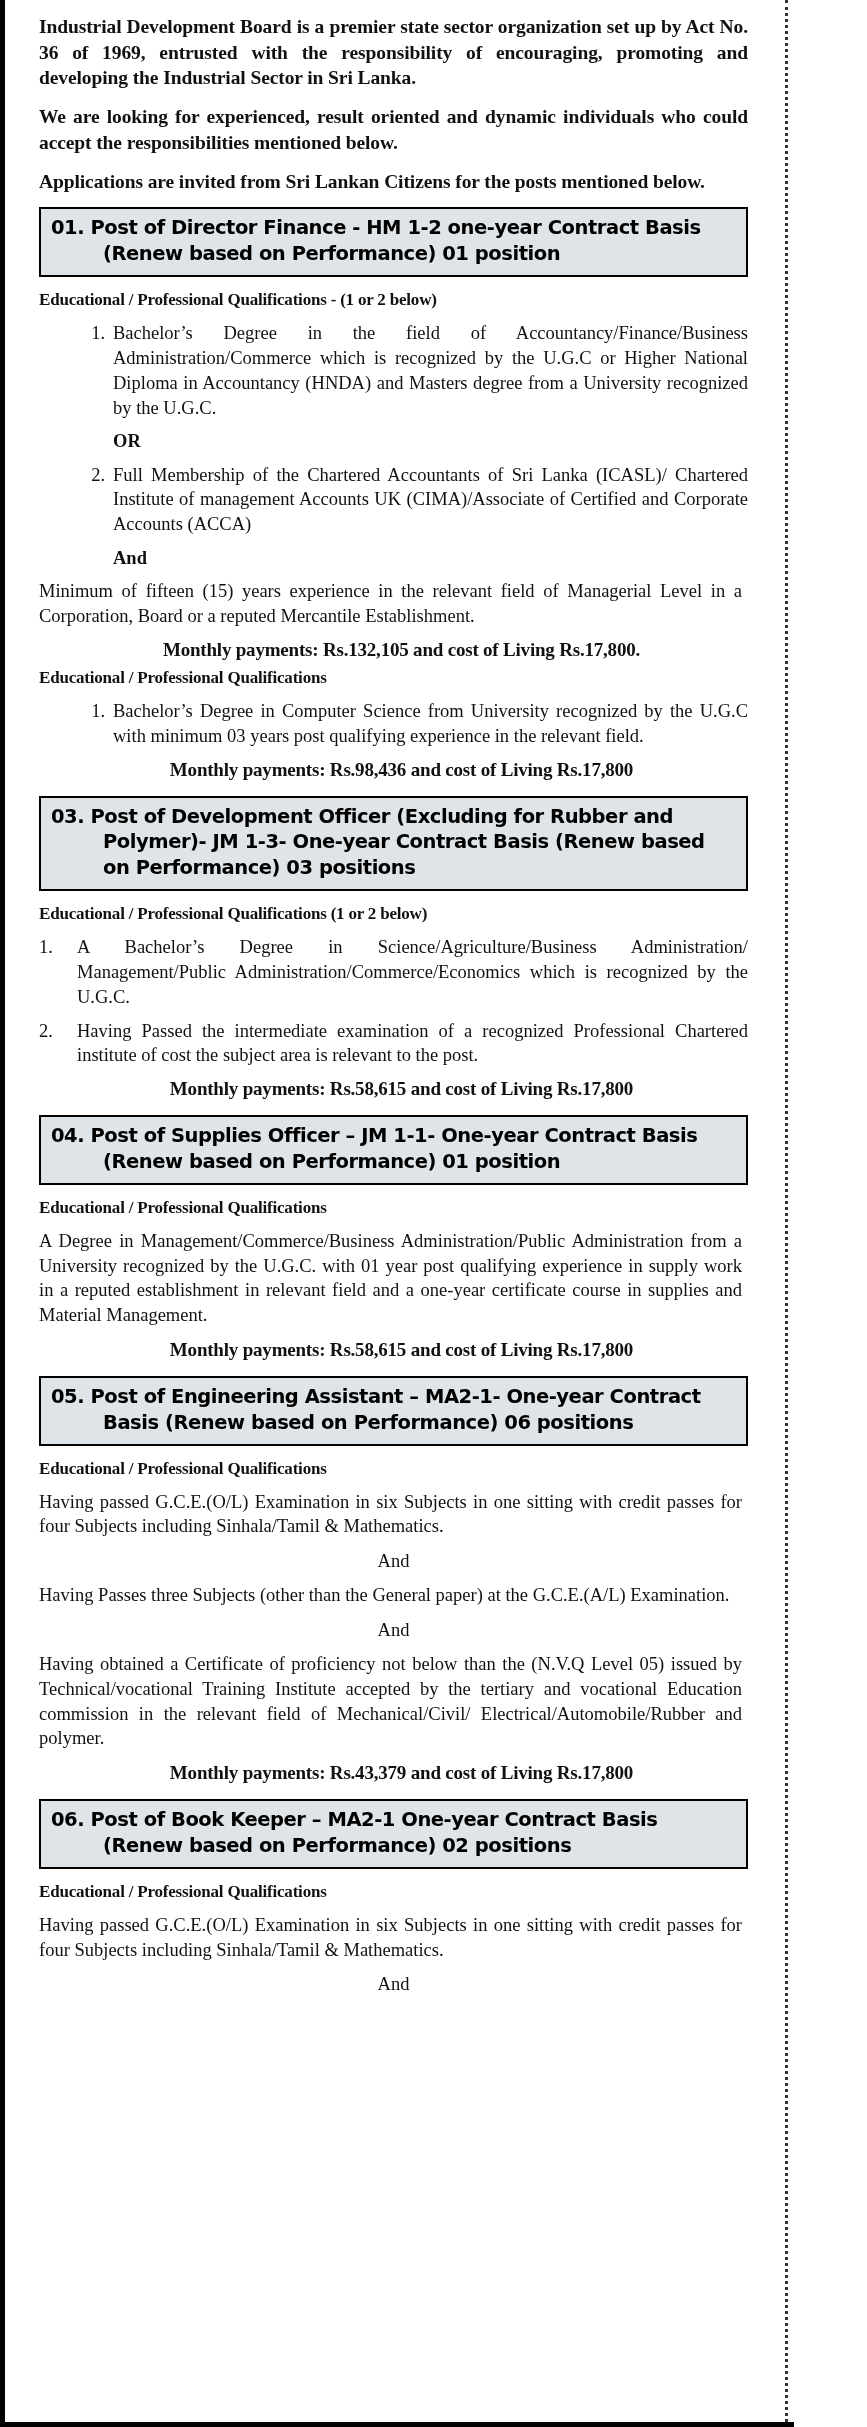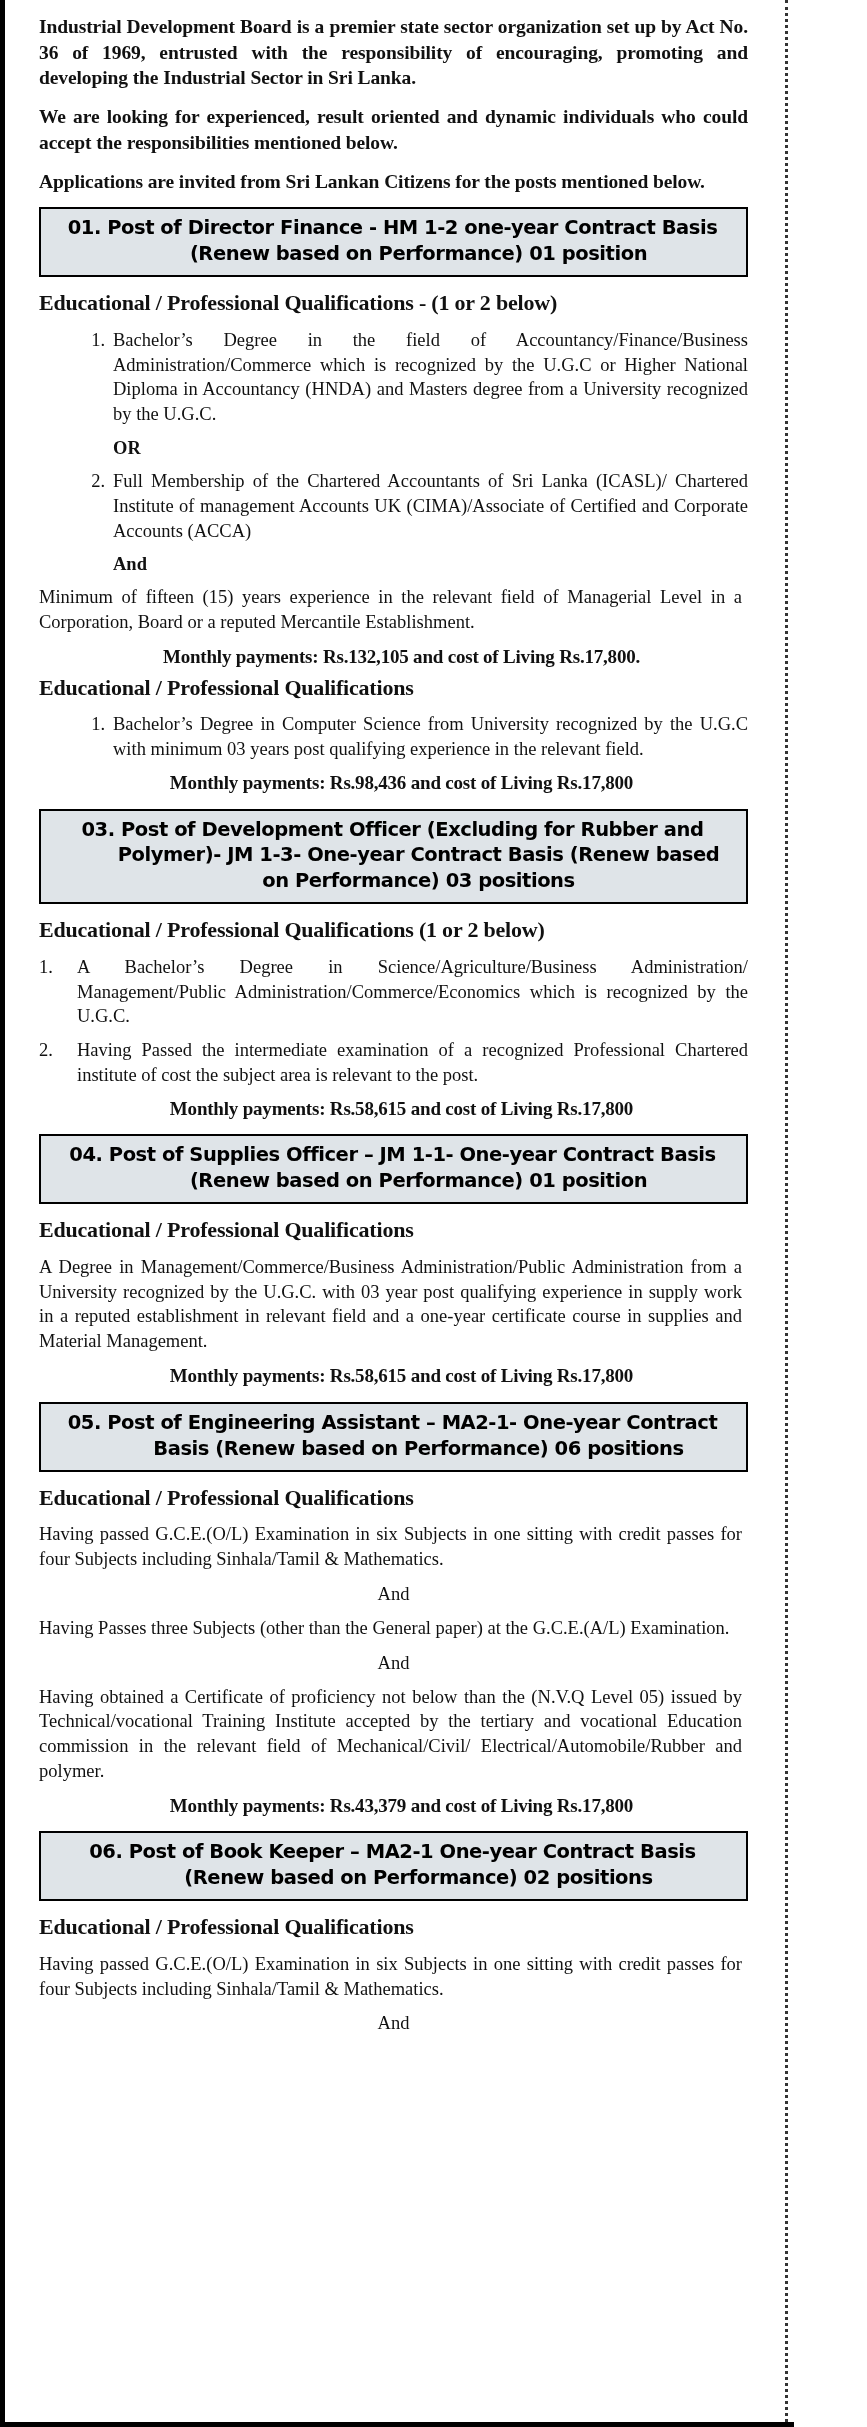--- a/index.html
+++ b/index.html
@@ -46,39 +46,38 @@
     text-justify: inter-word;
     letter-spacing: -0.1px;
   }
 
   
   .post-box {
     border: 2px solid #000;
     background: #dfe4e8;
     padding: 6px 12px 8px 10px;
     margin: 13px 0 12px 0;
-    text-align: center;
   }
   .post-box-title {
     font-family: "DejaVu Sans", "Liberation Sans", sans-serif;
     font-weight: bold;
     font-size: 19.5px;
     line-height: 1.33;
     color: #000;
     letter-spacing: -0.45px;
     padding-left: 52px;
     text-indent: -52px;
     white-space: pre-wrap;
   }
 
   
   .qual-heading {
     font-family: "Liberation Serif", "DejaVu Serif", serif;
     font-weight: bold;
-    font-size: 22px;
+    font-size: 17px;
     line-height: 1.3;
     margin: 0 0 10px 0;
     letter-spacing: -0.2px;
   }
 
   
   ol.qlist {
     margin: 0 0 6px 0;
     padding: 0;
     list-style: none;
@@ -196,21 +195,21 @@
         <span class="num">2.</span>
         <span>Having Passed the intermediate examination of a recognized Professional Chartered institute of cost the subject area is relevant to the post.</span>
       </li>
     </ol>
     <p class="pay">Monthly payments: Rs.58,615 and cost of Living Rs.17,800</p>
 
     <div class="post-box">
       <div class="post-box-title">04. Post of Supplies Officer – JM 1-1- One-year Contract Basis (Renew based on Performance) 01 position</div>
     </div>
     <p class="qual-heading">Educational / Professional Qualifications</p>
-    <p class="para">A Degree in Management/Commerce/Business Administration/Public Administration from a University recognized by the U.G.C. with 03 year post qualifying experience in supply work in a reputed establishment in relevant field and a one-year certificate course in supplies and Material Management.</p>
+    <p class="para">A Degree in Management/Commerce/Business Administration/Public Administration from a University recognized by the U.G.C. with 01 year post qualifying experience in supply work in a reputed establishment in relevant field and a one-year certificate course in supplies and Material Management.</p>
     <p class="pay">Monthly payments: Rs.58,615 and cost of Living Rs.17,800</p>
 
     <div class="post-box">
       <div class="post-box-title">05. Post of Engineering Assistant – MA2-1- One-year Contract Basis (Renew based on Performance) 06 positions</div>
     </div>
     <p class="qual-heading">Educational / Professional Qualifications</p>
     <p class="para">Having passed G.C.E.(O/L) Examination in six Subjects in one sitting with credit passes for four Subjects including Sinhala/Tamil &amp; Mathematics.</p>
     <p class="conn-center">And</p>
     <p class="para">Having Passes three Subjects (other than the General paper) at the G.C.E.(A/L) Examination.</p>
     <p class="conn-center">And</p>

